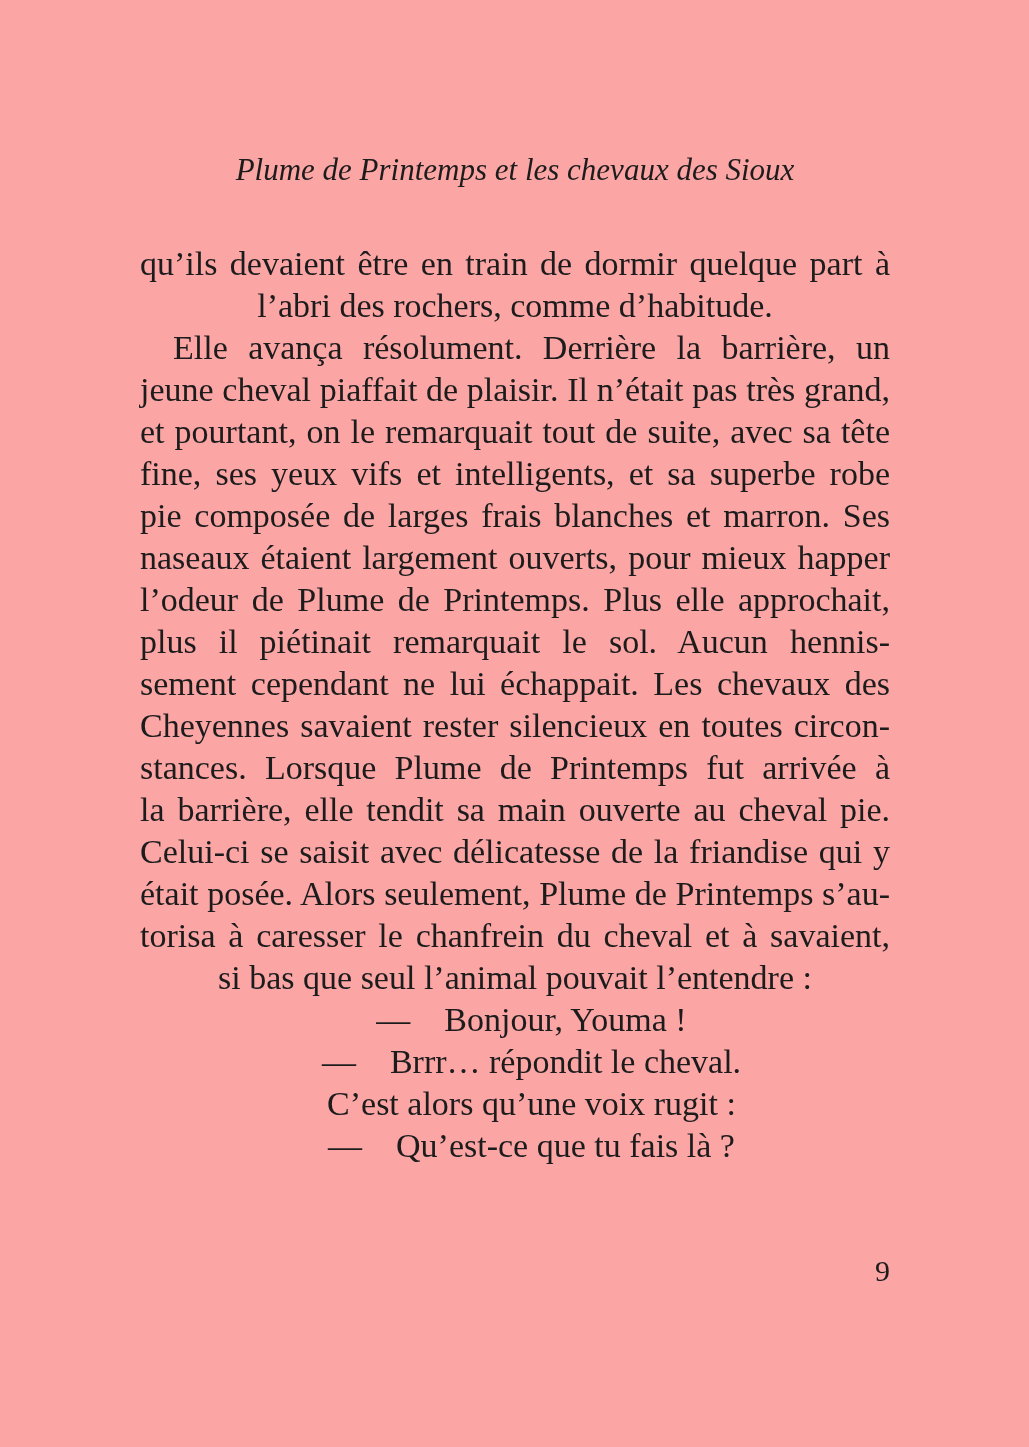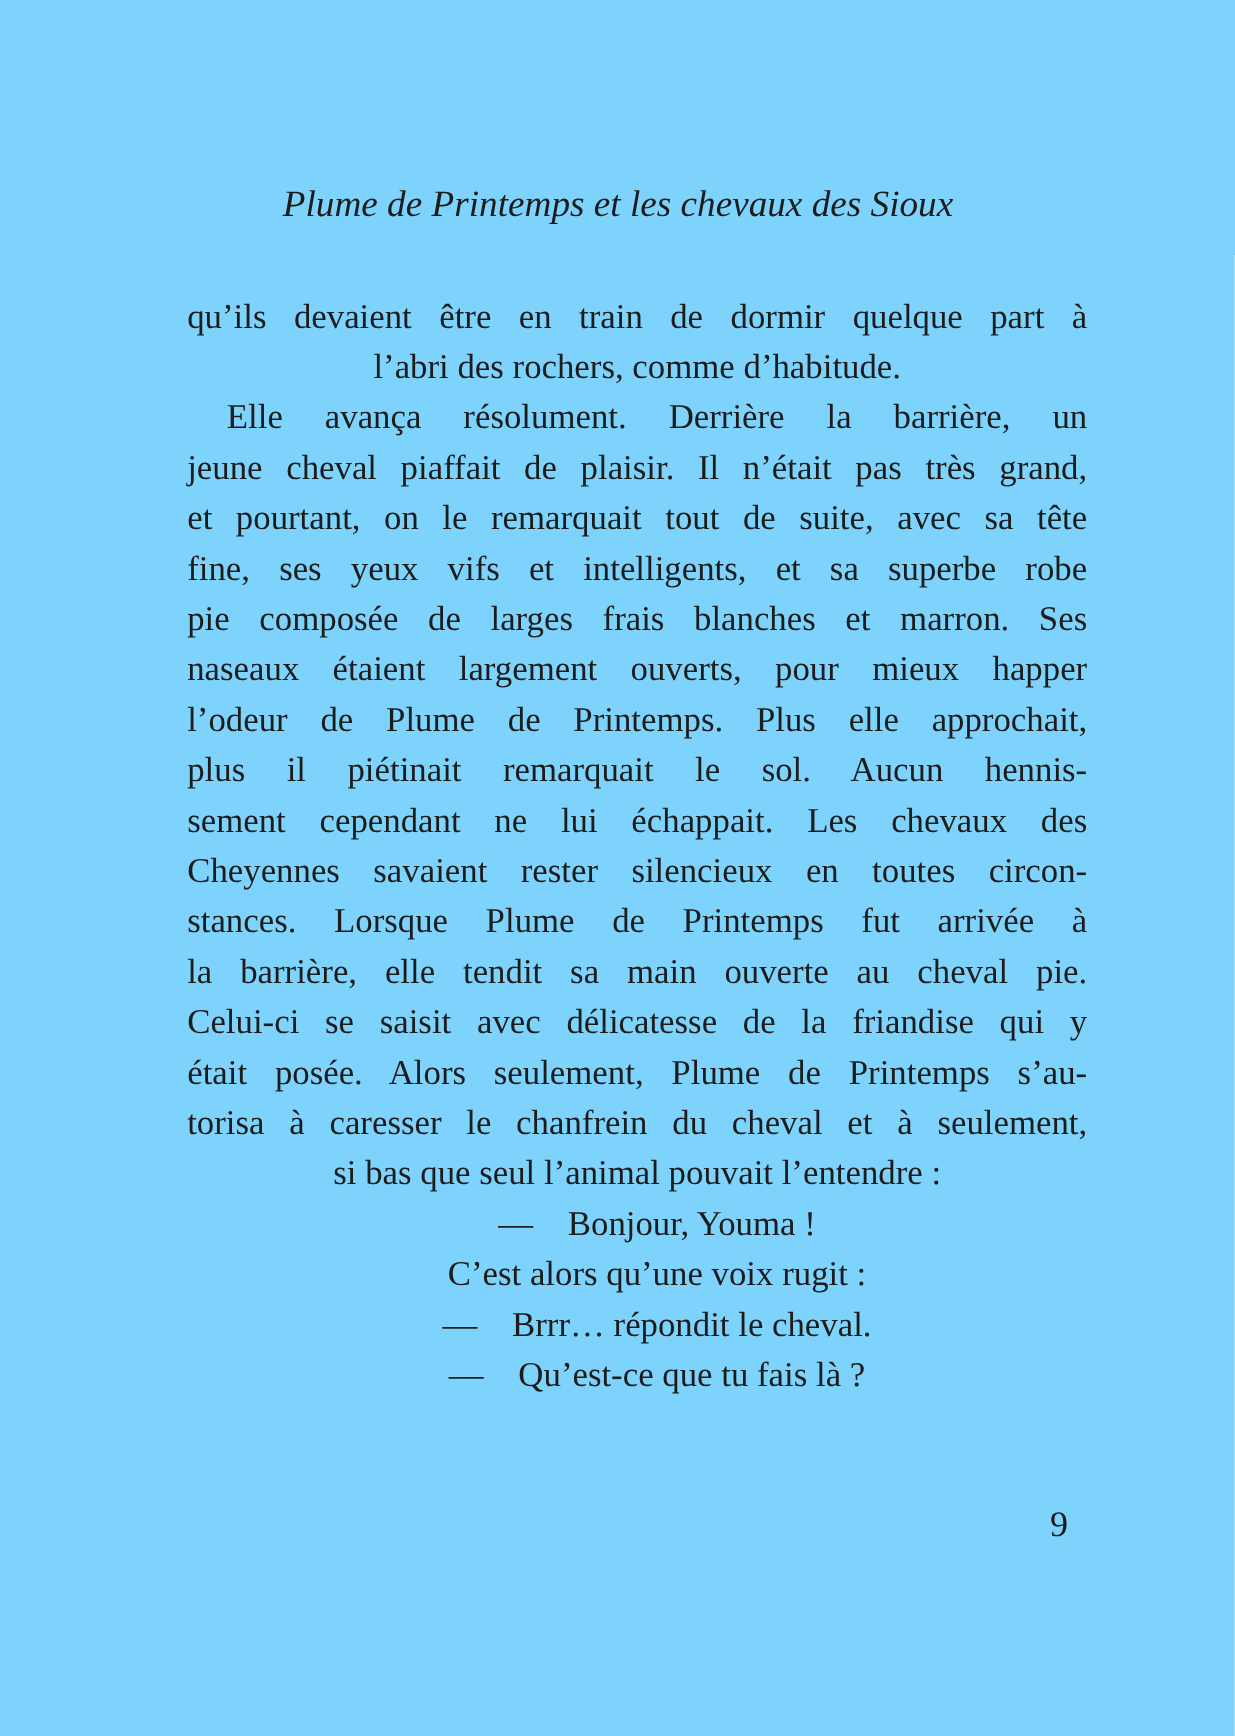--- a/index.html
+++ b/index.html
@@ -1,42 +1,42 @@
 <!DOCTYPE html>
 <html lang="fr"><head>
 <meta charset="utf-8">
 <title>Page 9</title>
 <style>
   html, body { margin: 0; padding: 0; background: #ffffff; }
   .page {
     position: relative;
     width: 1029px;
     height: 1447px;
-    background: #7dd3fc;
+    background: #fca5a5;
     font-family: "Liberation Serif", "DejaVu Serif", serif;
     color: #1c1c1c;
     overflow: hidden;
   }
   .running-head {
     position: absolute;
     top: 151px;
     left: 140px;
     width: 750px;
     text-align: center;
     font-style: italic;
     font-size: 31px;
     line-height: 38px;
     white-space: nowrap;
   }
   .body-text {
     position: absolute;
     top: 243px;
-    left: 156px;
+    left: 140px;
     width: 750px;
-    font-size: 29px;
+    font-size: 34px;
     line-height: 42px;
   }
   .ln {
     display: block;
     height: 42px;
     text-align: center;
   }
   .j {
     text-align: justify;
     text-align-last: justify;
@@ -70,23 +70,23 @@
     <span class="ln j">pie composée de larges frais blanches et marron. Ses</span>
     <span class="ln j">naseaux étaient largement ouverts, pour mieux happer</span>
     <span class="ln j">l’odeur de Plume de Printemps. Plus elle approchait,</span>
     <span class="ln j">plus il piétinait remarquait le sol. Aucun hennis-</span>
     <span class="ln j">sement cependant ne lui échappait. Les chevaux des</span>
     <span class="ln j">Cheyennes savaient rester silencieux en toutes circon-</span>
     <span class="ln j">stances. Lorsque Plume de Printemps fut arrivée à</span>
     <span class="ln j">la barrière, elle tendit sa main ouverte au cheval pie.</span>
     <span class="ln j">Celui-ci se saisit avec délicatesse de la friandise qui y</span>
     <span class="ln j">était posée. Alors seulement, Plume de Printemps s’au-</span>
-    <span class="ln j">torisa à caresser le chanfrein du cheval et à seulement,</span>
+    <span class="ln j">torisa à caresser le chanfrein du cheval et à savaient,</span>
     <span class="ln">si bas que seul l’animal pouvait l’entendre&nbsp;:</span>
     <span class="ln indent">— Bonjour, Youma&nbsp;!</span>
+    <span class="ln indent">— Brrr… répondit le cheval.</span>
     <span class="ln indent">C’est alors qu’une voix rugit&nbsp;:</span>
-    <span class="ln indent">— Brrr… répondit le cheval.</span>
     <span class="ln indent">— Qu’est-ce que tu fais là&nbsp;?</span>
   </div>
 
   <div class="folio">9</div>
 
 </div>
 
 </body></html>

